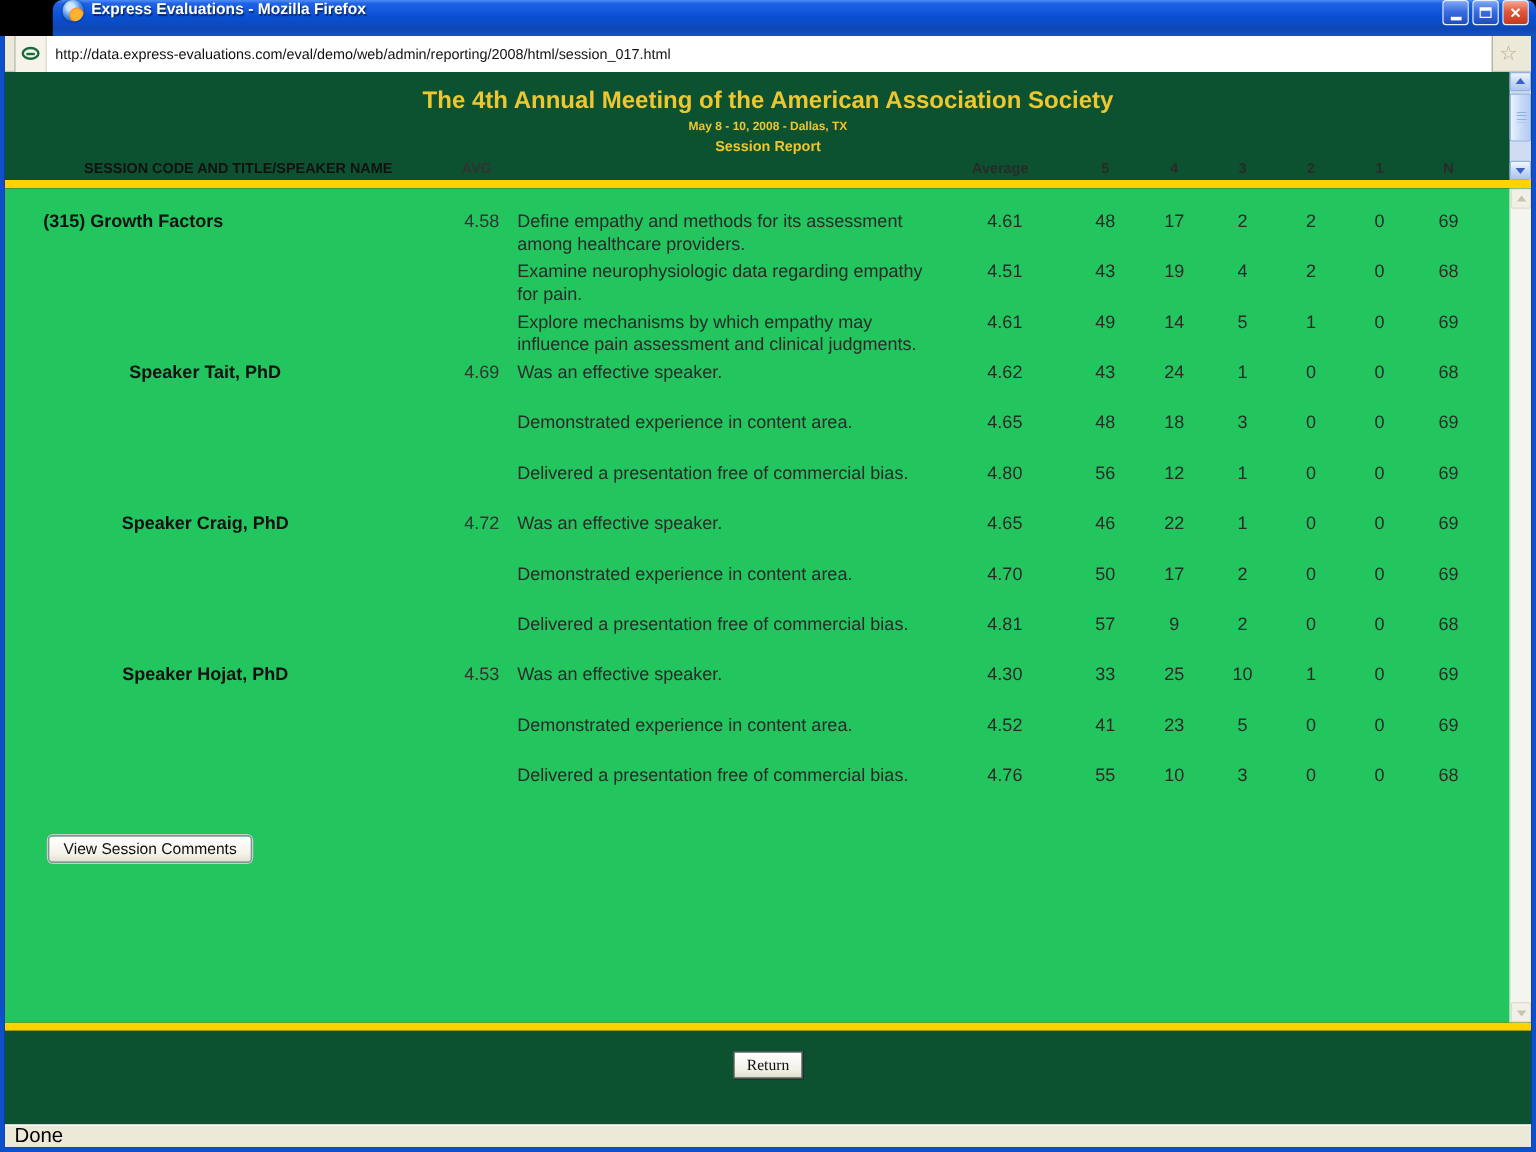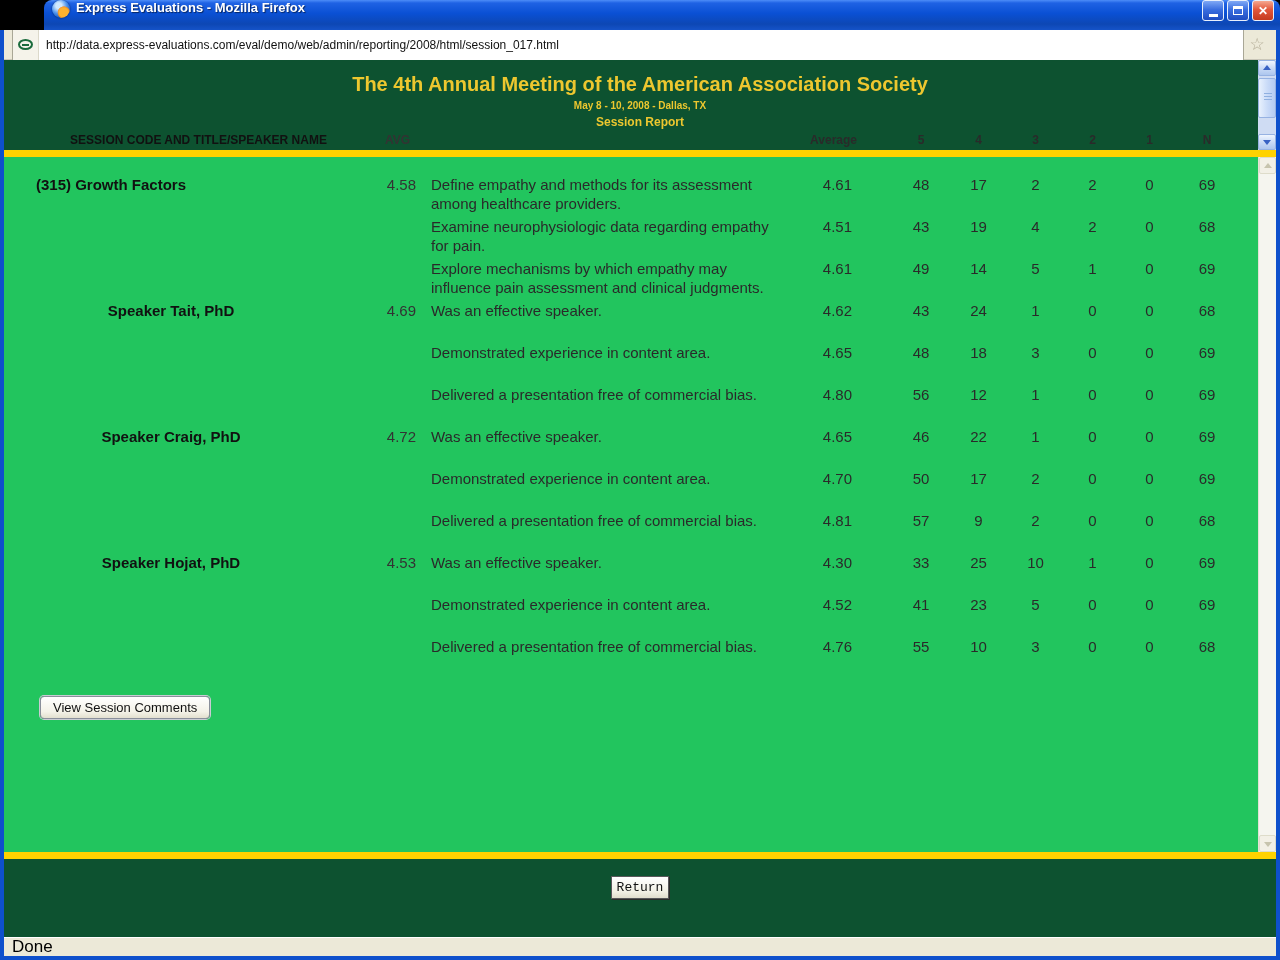--- a/index.html
+++ b/index.html
@@ -98,21 +98,21 @@
 
   
   .sb-content{position:absolute; top:0; right:0; bottom:0; width:18px; background:#f5f5ef; border-left:1px solid #e3e1d4;}
   .sbc-btn{position:absolute; left:0; width:17px; height:17px; border:1px solid #dedcca; border-radius:2px; background:#f2f0e6;}
   .sbc-up{top:0;} .sbc-down{bottom:0;}
   .tri-up-d{transform:translate(-50%,-60%); border-bottom:5px solid #c7c4ae;}
   .tri-down-d{transform:translate(-50%,-40%); border-top:5px solid #c7c4ae;}
 
   
   .frame-footer{height:78px; flex:0 0 78px; background:var(--green); text-align:center;}
-  .return-btn{margin-top:17px; width:58px; height:23px; font-size:13px; font-family:Liberation Mono, monospace;
+  .return-btn{margin-top:17px; width:58px; height:23px; font-size:13px; font-family:Liberation Serif, serif;
     background:linear-gradient(180deg,#ffffff 0%,#f2f0e4 70%,#e0ddcc 100%);
     border:1px solid #58585a; box-shadow:1px 1px 0 #2c2c2a; color:#111; cursor:pointer;}
 
   
   .statusbar{height:19px; flex:0 0 19px; background:#ece9d8; border-top:1px solid #fff;
     font-size:17px; color:#000; padding:2px 8px; display:flex; align-items:center;}
 </style>
 </head>
 <body>
 

